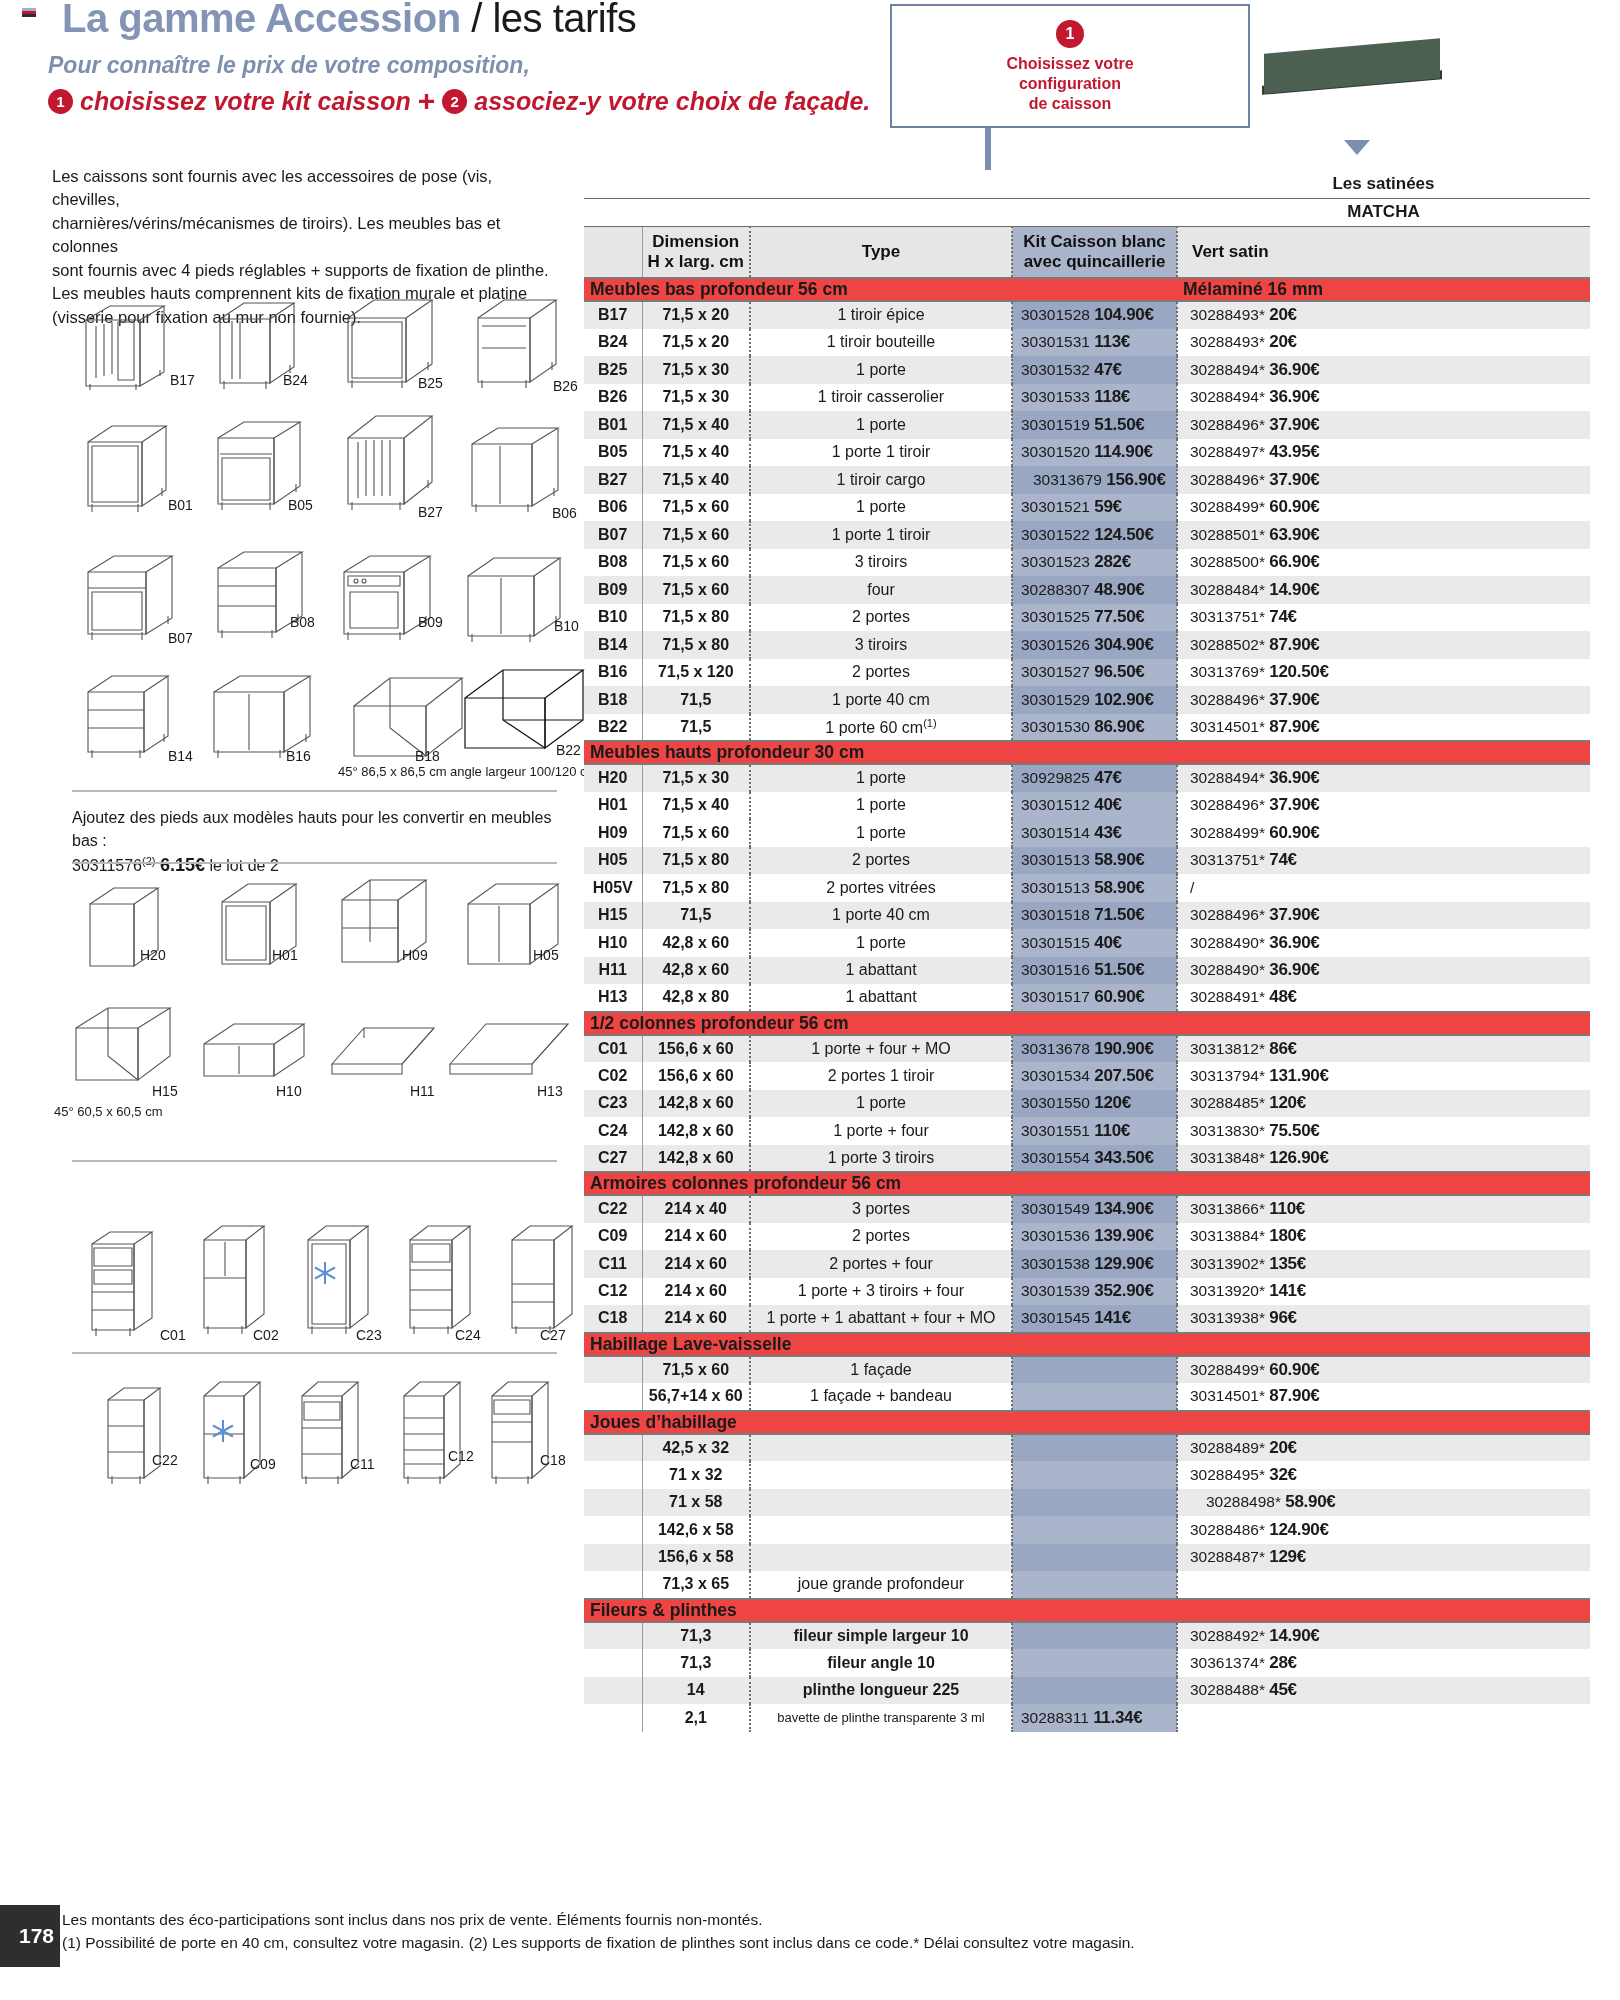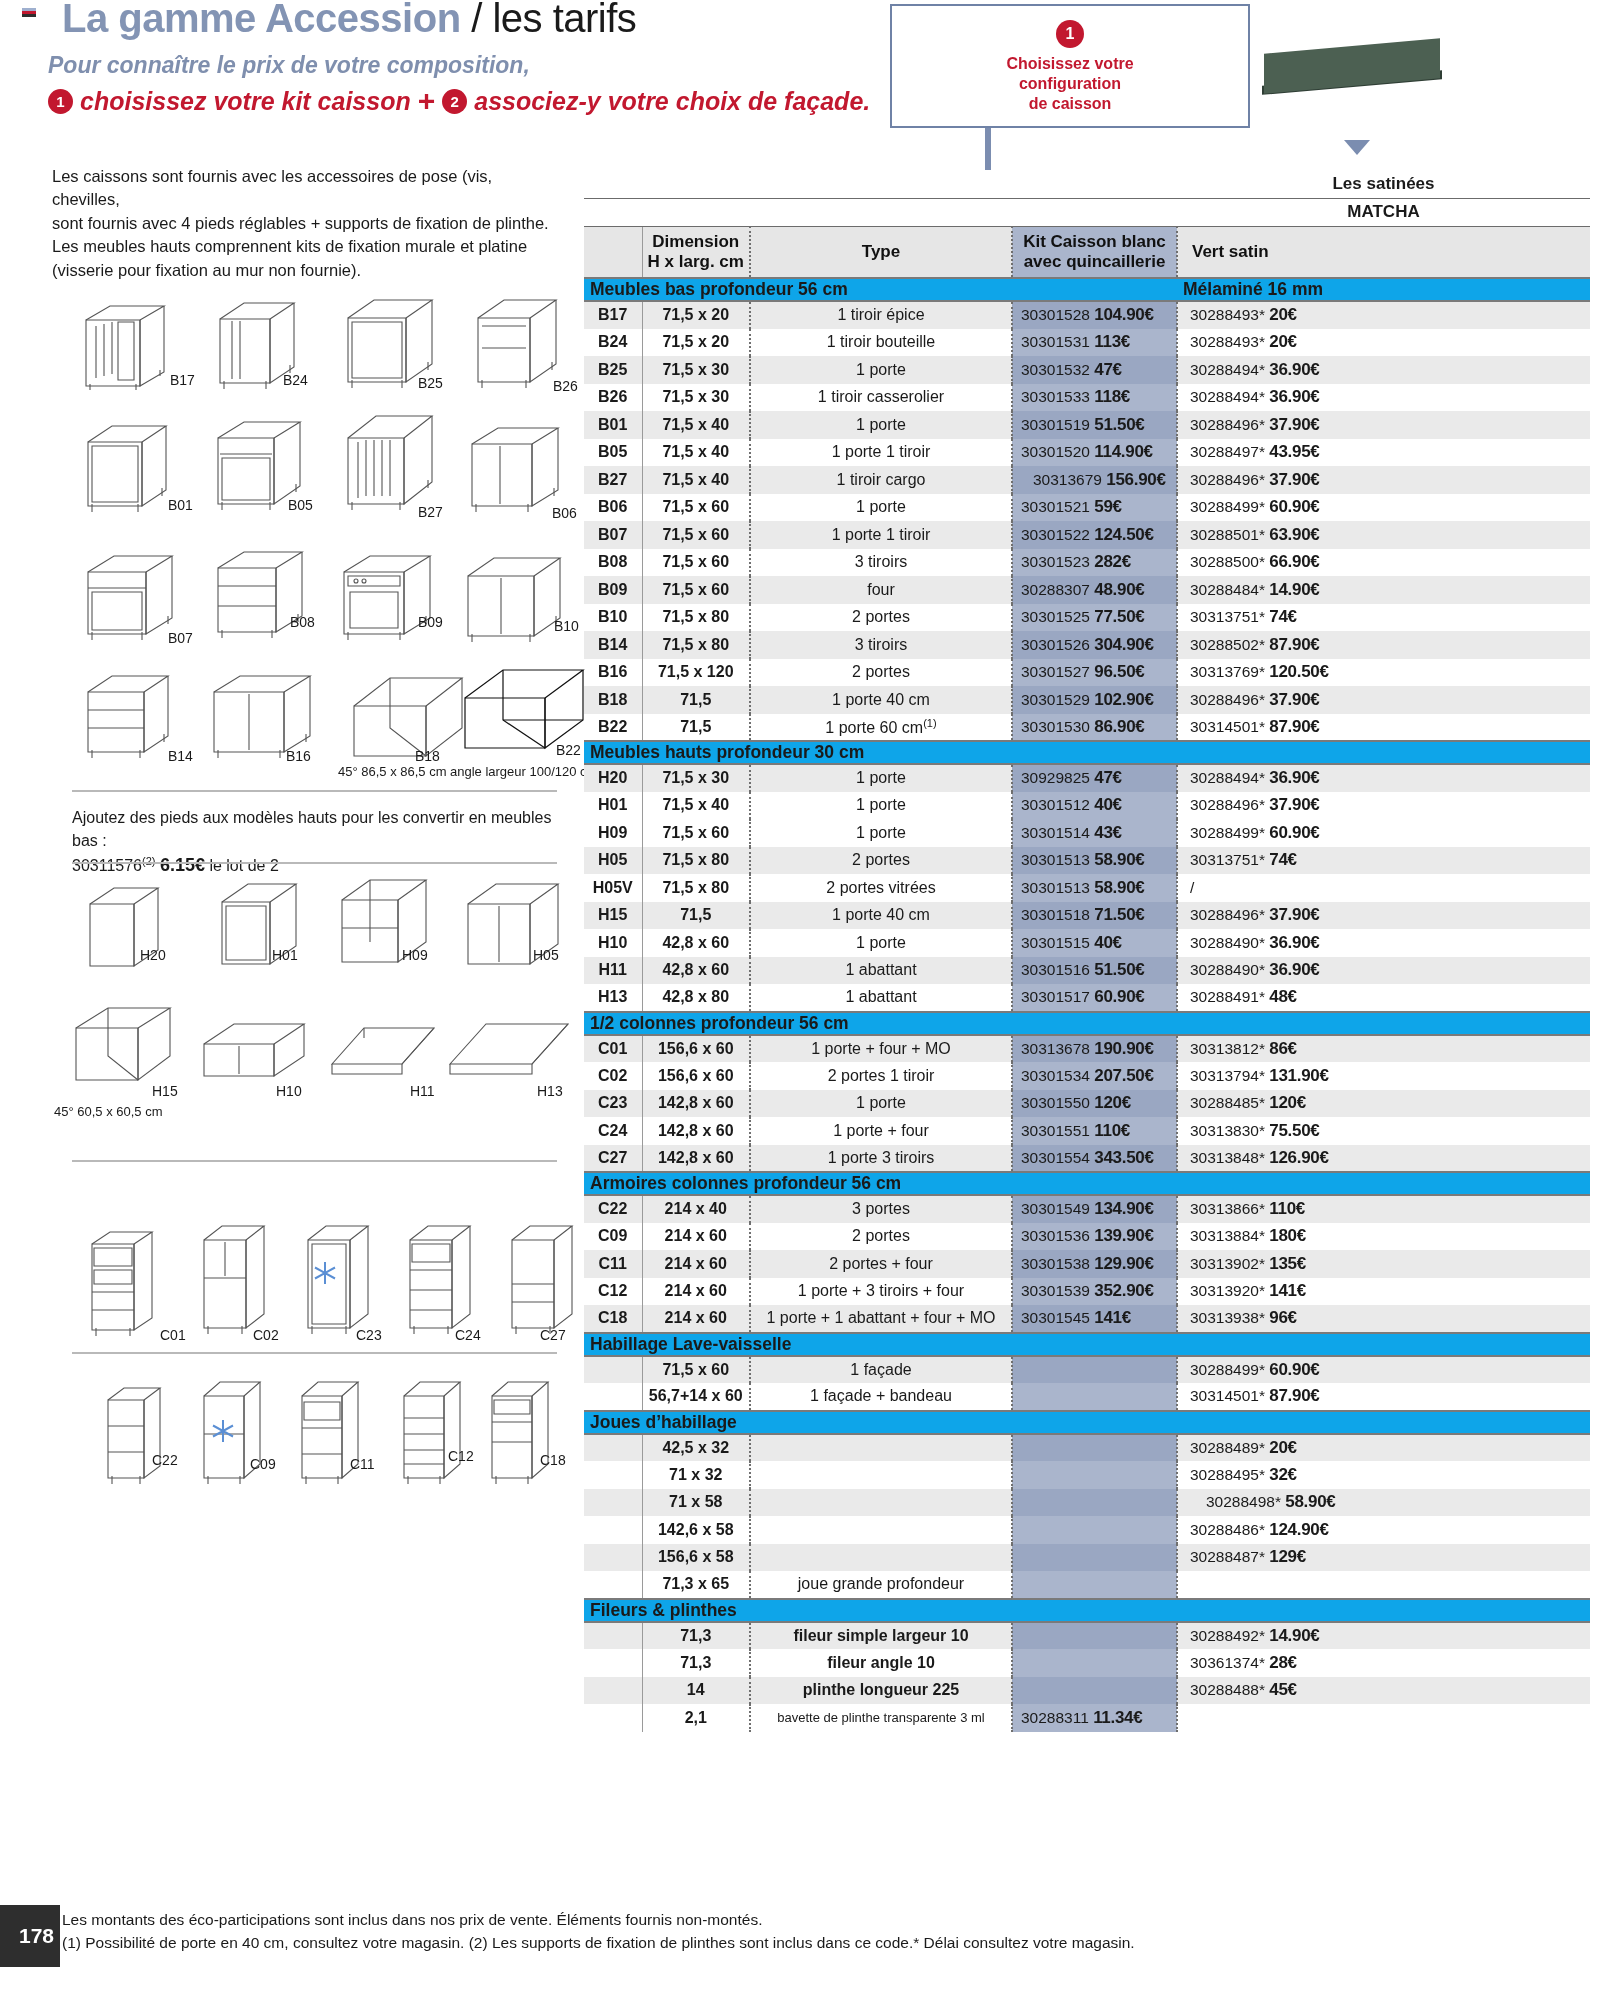--- a/index.html
+++ b/index.html
@@ -77,21 +77,21 @@
 
   .hrow th { background:#e6e6e6; font-weight:bold; font-size:17px; vertical-align:middle;
              height:52px; text-align:center; color:#111; }
   .hrow th.kit { background:#aab5cc; }
   .hrow th.sat { background:#e6e6e6; }
   .hrow th.blank { background:#e6e6e6; }
 
   .toprow td { height:28px; font-size:17px; font-weight:bold; text-align:center; background:#fff; }
   .toprow td.satx { border-bottom:1px solid #6b6b6b; }
 
-  tr.sect td { font-weight:bold; font-size:17.5px; background:#0ea5e9; height:21px;
+  tr.sect td { font-weight:bold; font-size:17.5px; background:#ef4444; height:21px;
                padding-left:6px; border-top:2px solid #7a7a7a; border-bottom:2px solid #7a7a7a; }
 
   tr.d td { height:27.5px; vertical-align:middle; }
   tr.d.alt td { background:#eaeaea; }
   tr.d.alt td.kit { background:#9aa7c2; }
   tr.d td.kit { background:#aab5cc; }
   tr.d td.code { text-align:center; }
   tr.d td.dim { text-align:center; font-weight:bold; font-size:16px; }
   tr.d td.typ { text-align:center; font-size:16px; }
 
@@ -154,20 +154,21 @@
       <div class="face"></div>
   </div>
 
   <div class="arrow-v" style="left:985px; top:128px; width:6px; height:58px;"></div>
   <div class="arrow-head" style="left:972px; top:183px;"></div>
 
   <div class="arrow-head-sm" style="left:1344px; top:140px;"></div>
 
   <div class="lefttext">
     <p>Les caissons sont fournis avec les accessoires de pose (vis, chevilles,</p>
+    <p>charnières/vérins/mécanismes de tiroirs). Les meubles bas et colonnes</p>
     <p>sont fournis avec 4 pieds réglables + supports de fixation de plinthe.</p>
     <p>Les meubles hauts comprennent kits de fixation murale et platine</p>
     <p>(visserie pour fixation au mur non fournie).</p>
   </div>
 
   <div class="fig" style="left:78px; top:298px;">
     <svg width="120" height="95" viewBox="0 0 120 95">
         <g fill="none" stroke="#555" stroke-width="1.1">
       <path d="M8 22 L8 88 L62 88 L62 22 Z"></path>
           <path d="M8 22 L32 8 L86 8 L62 22"></path>

